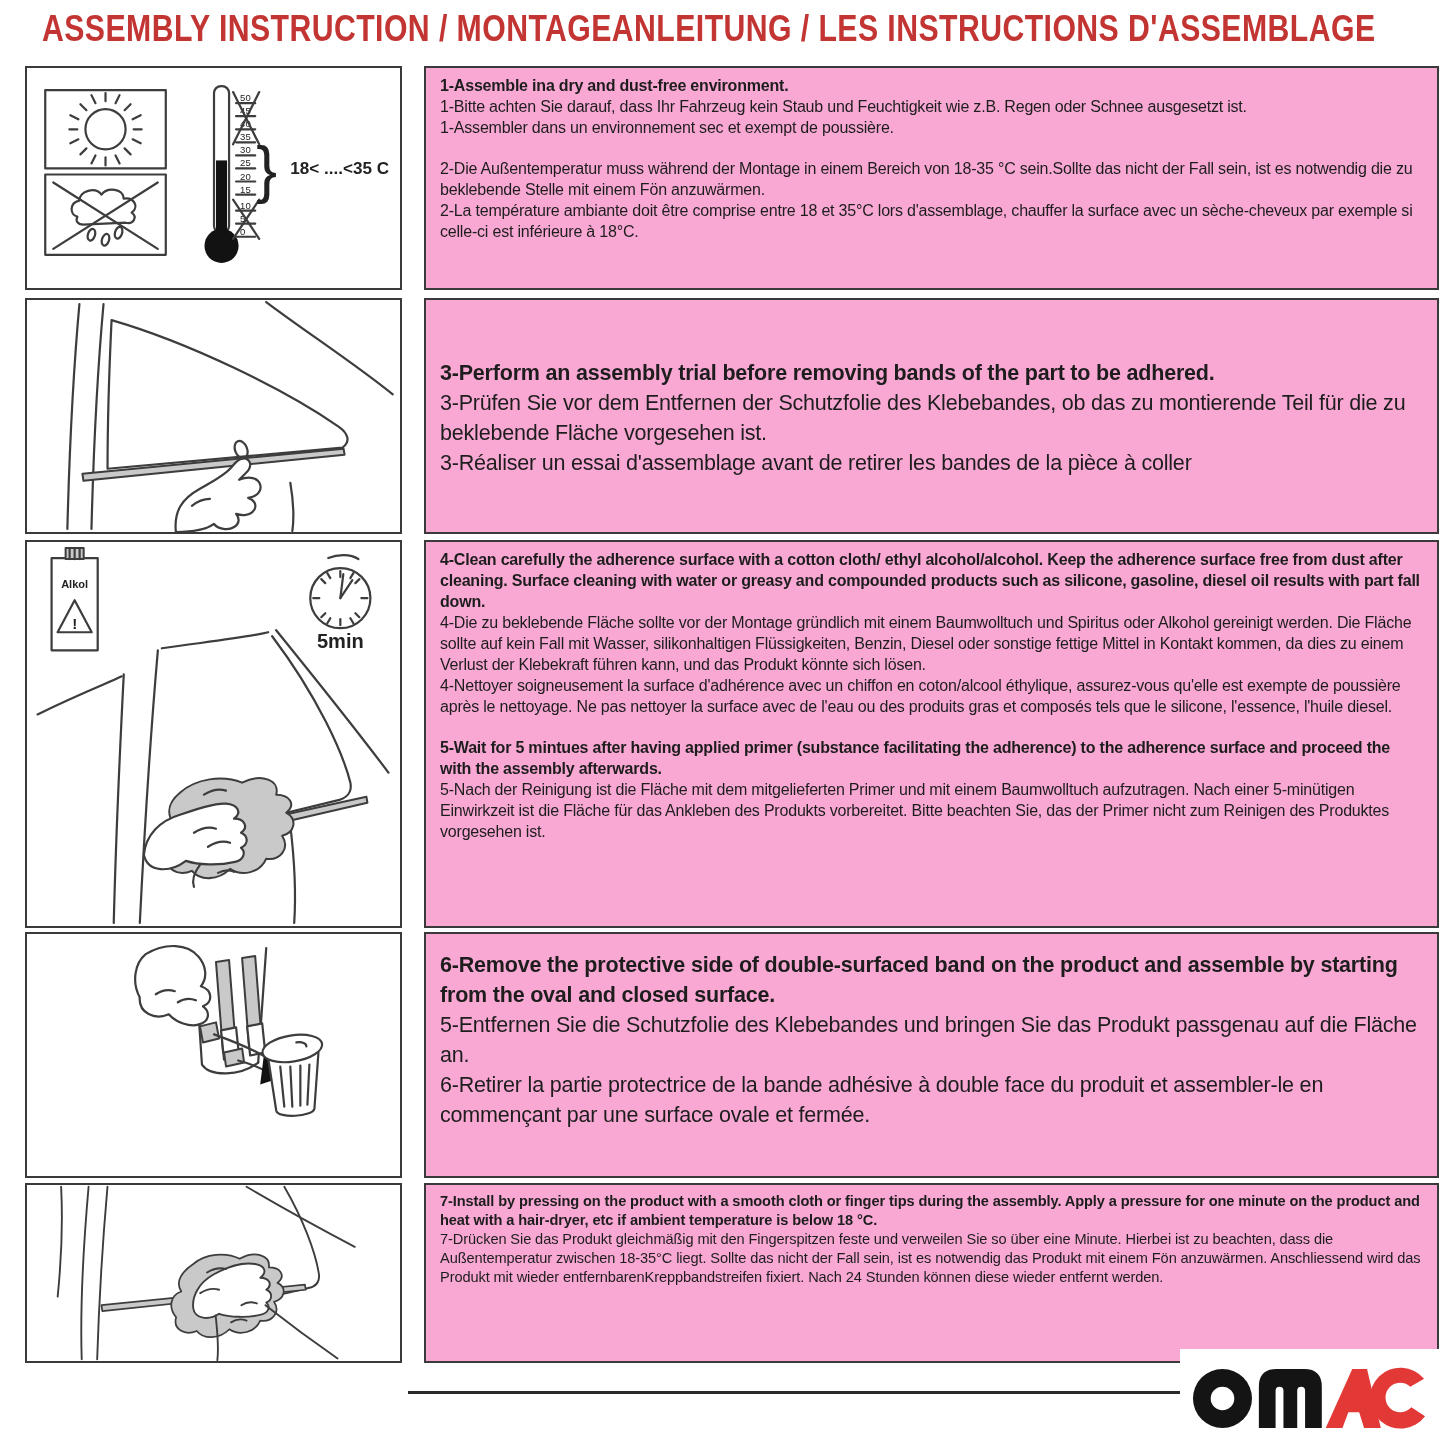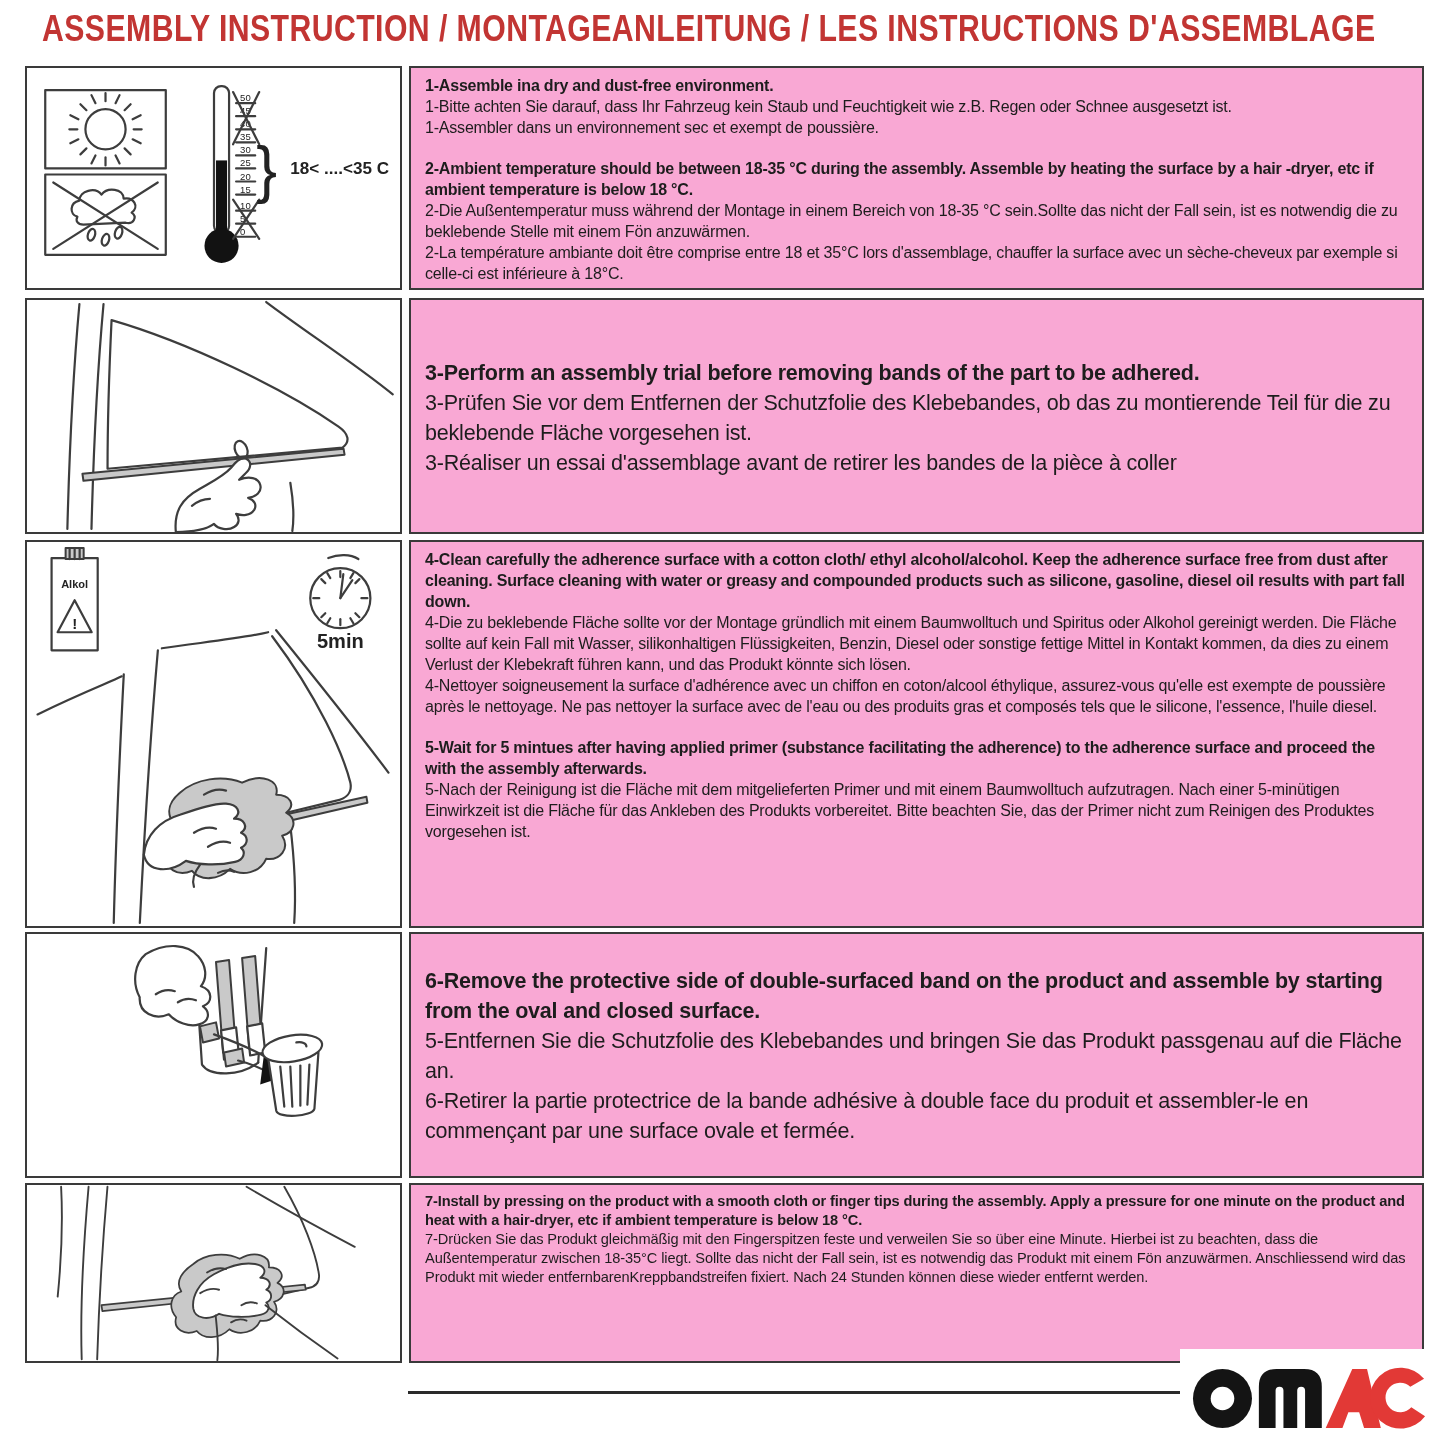--- a/index.html
+++ b/index.html
@@ -1,19 +1,19 @@
 <!DOCTYPE html>
 <html><head>
 <meta charset="utf-8">
 <style>
   html,body{margin:0;padding:0;background:#ffffff;}
   body{width:1445px;height:1445px;position:relative;font-family:"Liberation Sans",sans-serif;color:#1d1d1d;overflow:hidden;}
   .title{position:absolute;left:42px;top:8px;font-size:36px;font-weight:bold;color:#c23533;transform:scaleX(0.84);transform-origin:left center;white-space:nowrap;letter-spacing:0.5px;}
   .row{position:absolute;left:25px;display:flex;align-items:stretch;}
-  .imgbox{width:377px;flex:0 0 377px;border:2.5px solid #3a3a3a;box-sizing:border-box;margin-right:7px;background:#fff;overflow:hidden;}
+  .imgbox{width:377px;flex:0 0 377px;border:2.5px solid #3a3a3a;box-sizing:border-box;margin-right:22px;background:#fff;overflow:hidden;}
   .imgbox svg{display:block;width:100%;height:100%;}
   .textbox{width:1015px;flex:0 0 1015px;border:2.5px solid #3a3a3a;box-sizing:border-box;padding:7px 14px;background:#f9a8d4;}
   .textbox p{margin:0;}
   .gap{height:20px;}
   .t16{font-size:16px;line-height:21px;letter-spacing:-0.2px;}
   .t15{font-size:14.6px;line-height:19px;letter-spacing:-0.1px;}
   .t22{font-size:21.5px;line-height:30px;letter-spacing:-0.2px;}
   .b{font-weight:bold;}
   .lineart{stroke:#3d3d3d;stroke-width:2.2;fill:none;stroke-linecap:round;stroke-linejoin:round;}
   .fillgray{fill:#c9c9c9;stroke:#3d3d3d;stroke-width:2;stroke-linejoin:round;}
@@ -100,21 +100,20 @@
       </g>
       <text x="228" y="122" font-size="62" class="svgtxt">}</text>
       <text x="262" y="106" font-size="17" font-weight="bold" class="svgtxt">18&lt; ....&lt;35 C</text>
     </svg>
   </div>
   <div class="textbox t16">
     <p class="b">1-Assemble ina dry and dust-free environment.</p>
     <p>1-Bitte achten Sie darauf, dass Ihr Fahrzeug kein Staub und Feuchtigkeit wie z.B. Regen oder Schnee ausgesetzt ist.</p>
     <p>1-Assembler dans un environnement sec et exempt de poussière.</p>
     <div class="gap"></div>
-    <p class="b">2-Ambient temperature should be between 18-35 °C  during the assembly. Assemble by heating the surface by a hair -dryer, etc if ambient temperature is below 18 °C.</p>
     <p>2-Die Außentemperatur muss während der Montage in einem Bereich von 18-35 °C  sein.Sollte das nicht der Fall sein, ist es notwendig die zu beklebende Stelle mit einem Fön anzuwärmen.</p>
     <p>2-La température ambiante doit être comprise entre 18 et 35°C lors d'assemblage, chauffer la surface avec un sèche-cheveux par exemple si celle-ci est inférieure à 18°C.</p>
   </div>
 </div>
 
 <div class="row" style="top:298px;height:236px;">
   <div class="imgbox">
     <svg viewBox="0 0 371 231">
       <path class="lineart" d="M52,4 C46,70 42,150 40,228"></path>
       <path class="lineart" d="M76,4 C70,70 66,150 64,228"></path>
@@ -224,21 +223,21 @@
           <line x1="252" y1="132" x2="256" y2="172"></line>
           <line x1="262" y1="132" x2="264" y2="172"></line>
           <line x1="272" y1="131" x2="272" y2="171"></line>
           <line x1="281" y1="130" x2="279" y2="170"></line>
         </g>
         <ellipse cx="264" cy="114" rx="30" ry="13" class="fillwhite" transform="rotate(-9 264 114)"></ellipse>
         <path class="lineart" stroke-width="1.6" d="M268,108 C274,107 278,109 278,112"></path>
       </g>
     </svg>
   </div>
-  <div class="textbox t22" style="padding-top:32px;">
+  <div class="textbox t22" style="padding-top:16px;">
     <p class="b">6-Remove the protective side of double-surfaced band on the product and assemble by starting from the oval and closed surface.</p>
     <p>5-Entfernen Sie die Schutzfolie des Klebebandes und bringen Sie das Produkt passgenau auf die Fläche an.</p>
     <p>6-Retirer la partie protectrice de la bande adhésive à double face du produit et assembler-le en commençant par une surface ovale et fermée.</p>
   </div>
 </div>
 
 <div class="row" style="top:1183px;height:180px;">
   <div class="imgbox">
     <svg viewBox="0 0 371 205">
       <path class="lineart" d="M4,130 C8,90 10,40 8,2"></path>

